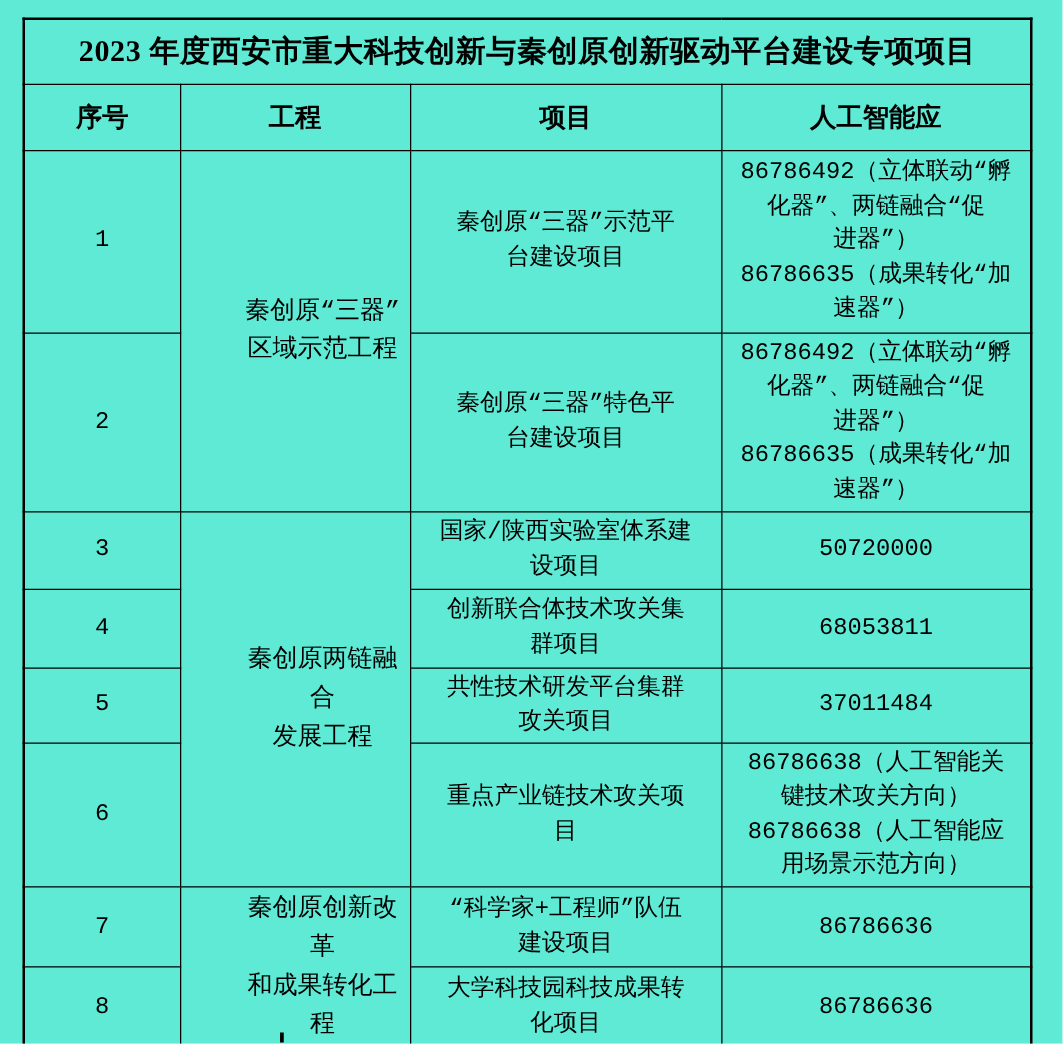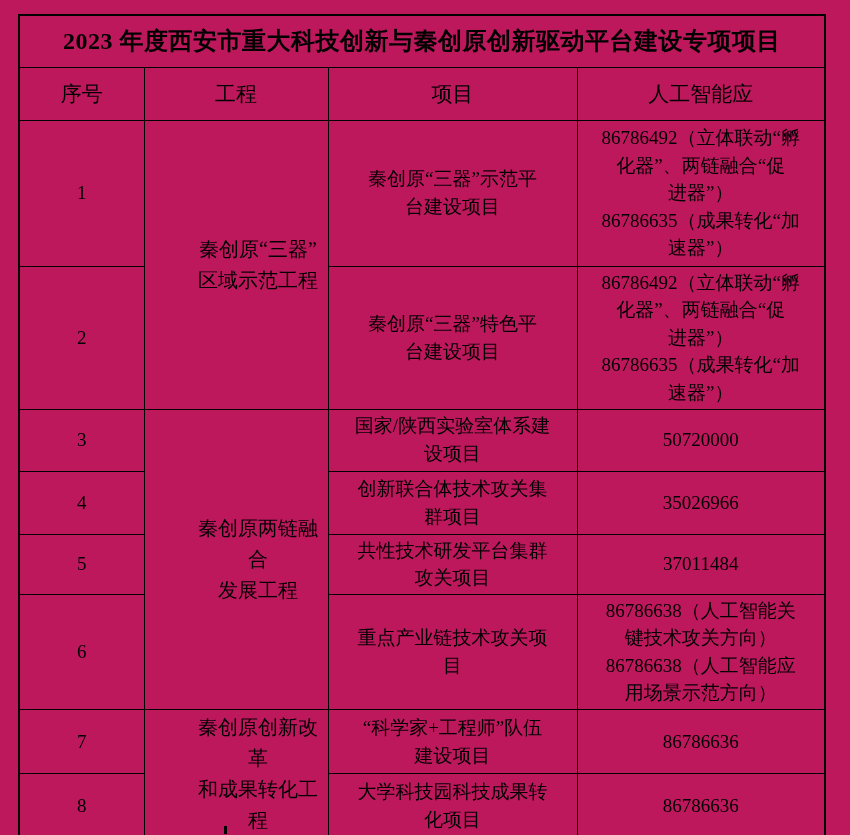--- a/index.html
+++ b/index.html
@@ -1,21 +1,21 @@
 <!DOCTYPE html>
 <html><head>
 <meta charset="utf-8">
 <style>
   * { margin: 0; padding: 0; box-sizing: border-box; }
   html, body { background: #ffffff; }
   .page {
     position: relative;
     width: 850px;
     height: 835px;
-    background: #be185d;
+    background: #5eead4;
     font-family: "Liberation Serif", "DejaVu Serif", serif;
     color: #000000;
     overflow: hidden;
   }
   table.main-table {
     position: absolute;
     left: 18px;
     top: 14px;
     width: 806px;
     table-layout: fixed;
@@ -36,26 +36,27 @@
   }
   tr.title-row  { height: 52px; }
   tr.header-row { height: 53px; }
   .title-cell {
     font-size: 24px;
     font-weight: bold;
     letter-spacing: 0.5px;
   }
   .header-row th {
     font-size: 21px;
-    font-weight: normal;
+    font-weight: bold;
     margin-top: 29px;
   }
   tbody td {
     font-size: 19px;
     line-height: 1.45;
+    font-family: Liberation Mono, monospace;
   }
   td.cell-no { font-size: 19px; }
   td.cell-group { font-size: 20px; line-height: 1.55; padding-left: 48px; }
   td.cell-project { font-size: 19px; }
   td.cell-phone { font-size: 19px; }
   tr.r1 { height: 146px; }
   tr.r2 { height: 143px; }
   tr.r3 { height: 62px; }
   tr.r4 { height: 63px; }
   tr.r5 { height: 59px; }
@@ -121,21 +122,21 @@
           <td class="cell-group" rowspan="4">秦创原两链融合
 发展工程</td>
           <td class="cell-project">国家/陕西实验室体系建
 设项目</td>
           <td class="cell-phone">50720000</td>
         </tr>
         <tr class="r4">
           <td class="cell-no">4</td>
           <td class="cell-project">创新联合体技术攻关集
 群项目</td>
-          <td class="cell-phone">35026966</td>
+          <td class="cell-phone">68053811</td>
         </tr>
         <tr class="r5">
           <td class="cell-no">5</td>
           <td class="cell-project">共性技术研发平台集群
 攻关项目</td>
           <td class="cell-phone">37011484</td>
         </tr>
         <tr class="r6">
           <td class="cell-no">6</td>
           <td class="cell-project">重点产业链技术攻关项

